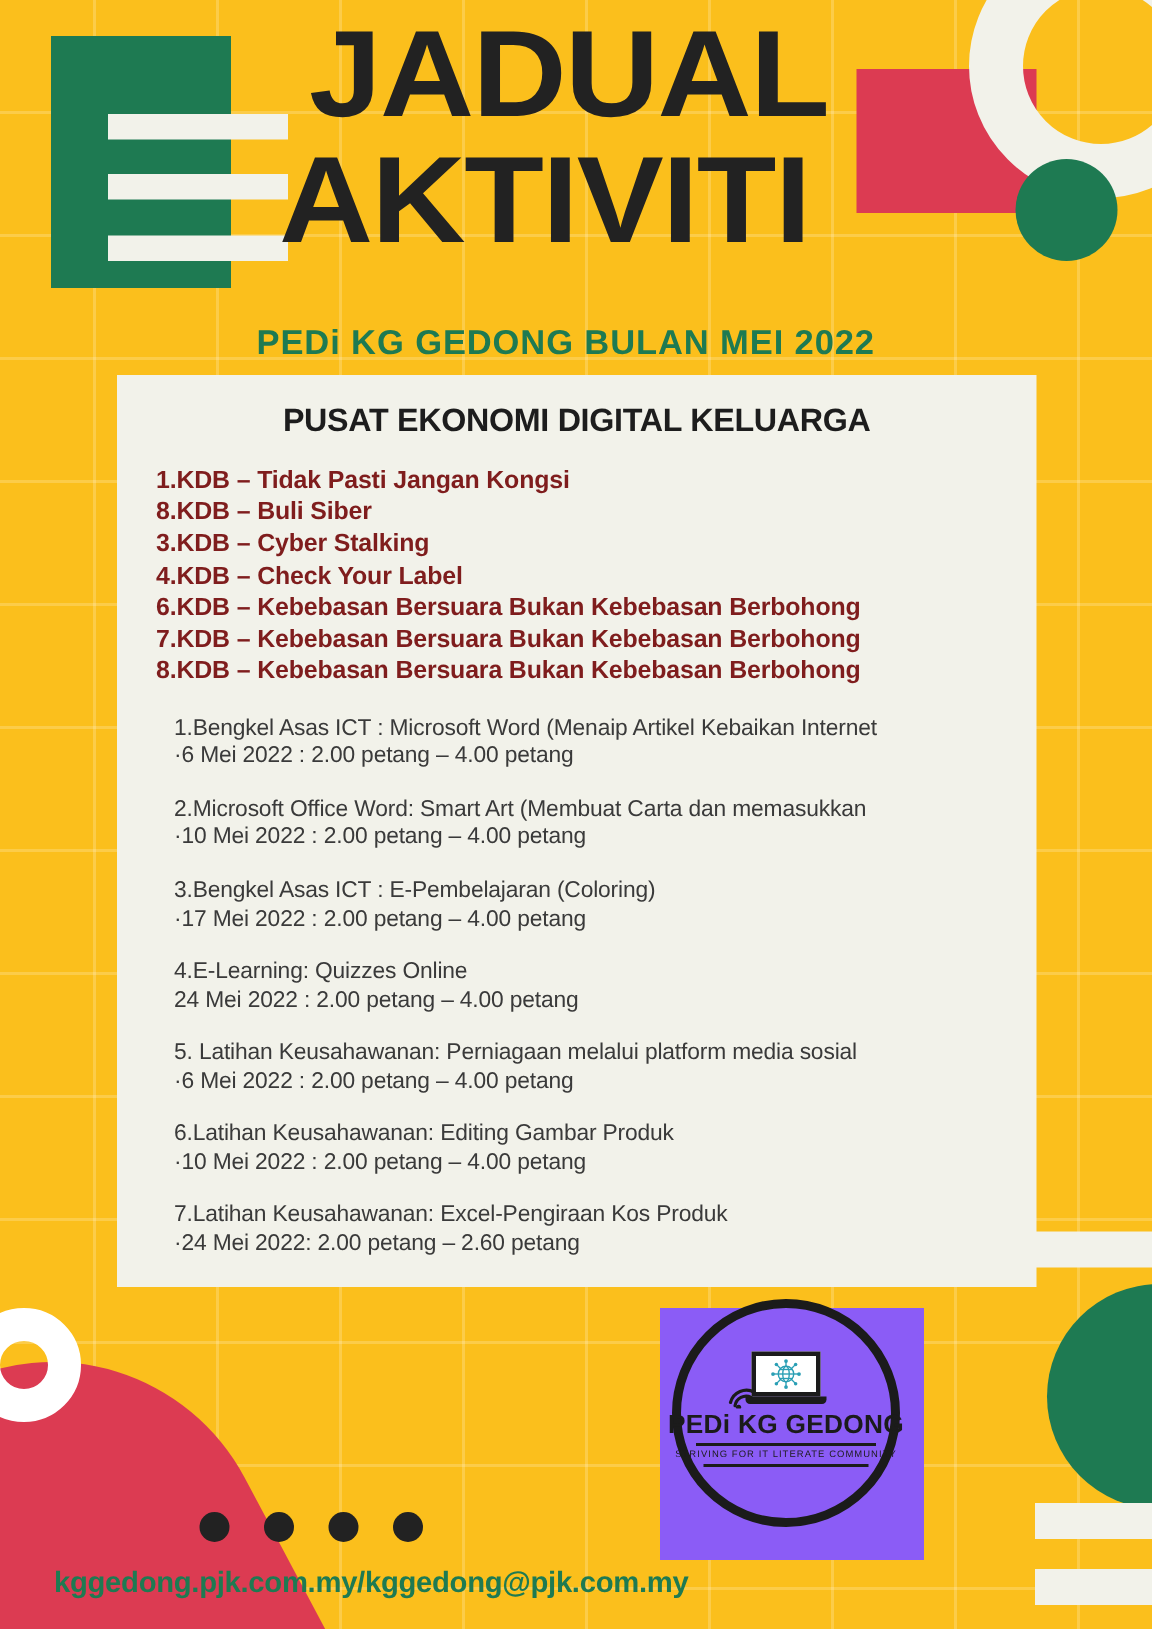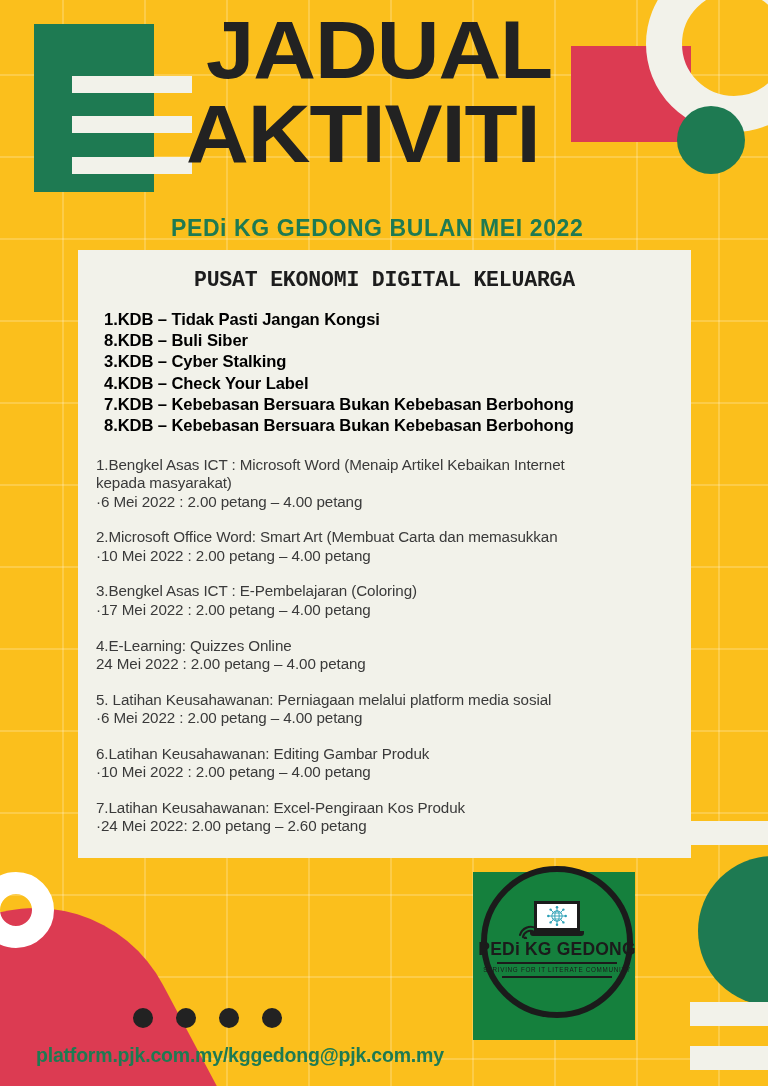--- a/index.html
+++ b/index.html
@@ -93,33 +93,32 @@
     padding:18px 14px 10px 14px;
   }
   .panel-head{
     text-align:center;
     color:#1d1d1d;
     font-size:21.5px;
     font-weight:bold;
     line-height:1.18;
     letter-spacing:-0.2px;
     margin:0 0 16px 0;
-    font-family:Liberation Mono, monospace;
   }
   .kdb-list{
     margin:0 0 0 12px;
-    color:#000000;
+    color:#7f1d1d;
     font-size:16.6px;
     font-weight:bold;
     line-height:1.27;
     letter-spacing:-0.1px;
   }
   .kdb-item{white-space:nowrap;}
   .act-list{
-    margin:20px 0 0 4px;
+    margin:20px 0 0 24px;
     color:#333333;
   }
   .act{
     margin:0 0 17px 0;
     font-size:15.2px;
     line-height:1.22;
     letter-spacing:-0.1px;
     color:#3a3a3a;
   }
   .act .line{display:block;}
@@ -154,23 +153,23 @@
     position:absolute;
     background:#F2F2EA;
     height:24px;
   }
   .cream-bar.cb-top{left:620px;top:821px;width:148px;}
   .cream-bar.cb-m1{left:690px;top:1002px;width:78px;}
   .cream-bar.cb-m2{left:690px;top:1046px;width:78px;}
 
   
   .logo-box{
-    position:absolute;left:473px;top:872px;
-    width:162px;height:168px;
-    background:#15803d;
+    position:absolute;left:440px;top:872px;
+    width:176px;height:168px;
+    background:#8b5cf6;
   }
   .logo-circle{
     position:absolute;left:8px;top:-6px;
     width:152px;height:152px;
     border-radius:50%;
     border:6px solid #1b1b1b;
     box-sizing:border-box;
     display:flex;flex-direction:column;
     align-items:center;justify-content:center;
   }
@@ -247,28 +246,28 @@
   <div class="panel">
     <div class="panel-head">
       <div>PUSAT EKONOMI DIGITAL KELUARGA</div>
     </div>
 
     <div class="kdb-list">
       <div class="kdb-item">1.KDB – Tidak Pasti Jangan Kongsi</div>
       <div class="kdb-item">8.KDB – Buli Siber</div>
       <div class="kdb-item">3.KDB – Cyber Stalking</div>
       <div class="kdb-item">4.KDB – Check Your Label</div>
+      <div class="kdb-item">6.KDB – Kebebasan Bersuara Bukan Kebebasan Berbohong</div>
       <div class="kdb-item">7.KDB – Kebebasan Bersuara Bukan Kebebasan Berbohong</div>
       <div class="kdb-item">8.KDB – Kebebasan Bersuara Bukan Kebebasan Berbohong</div>
     </div>
 
     <div class="act-list">
       <div class="act">
         <span class="line">1.Bengkel Asas ICT : Microsoft Word (Menaip Artikel Kebaikan Internet</span>
-        <span class="line">kepada masyarakat)</span>
         <span class="line">·6 Mei 2022 : 2.00 petang – 4.00 petang</span>
       </div>
       <div class="act">
         <span class="line">2.Microsoft Office Word: Smart Art (Membuat Carta dan memasukkan</span>
         <span class="line">·10 Mei 2022 : 2.00 petang – 4.00 petang</span>
       </div>
       <div class="act">
         <span class="line">3.Bengkel Asas ICT : E-Pembelajaran (Coloring)</span>
         <span class="line">·17 Mei 2022 : 2.00 petang – 4.00 petang</span>
       </div>
@@ -346,15 +345,15 @@
           <circle cx="7.4" cy="13.2" r="1.7" fill="#1b1b1b"></circle>
         </svg>
       </div>
       <div class="logo-name">PEDi KG GEDONG</div>
       <div class="logo-rule"></div>
       <div class="logo-tag">STRIVING FOR IT LITERATE COMMUNITY</div>
       <div class="logo-rule2"></div>
     </div>
   </div>
 
-  <div class="footer">platform.pjk.com.my/kggedong@pjk.com.my</div>
+  <div class="footer">kggedong.pjk.com.my/kggedong@pjk.com.my</div>
 
 </div>
 
 </body></html>

